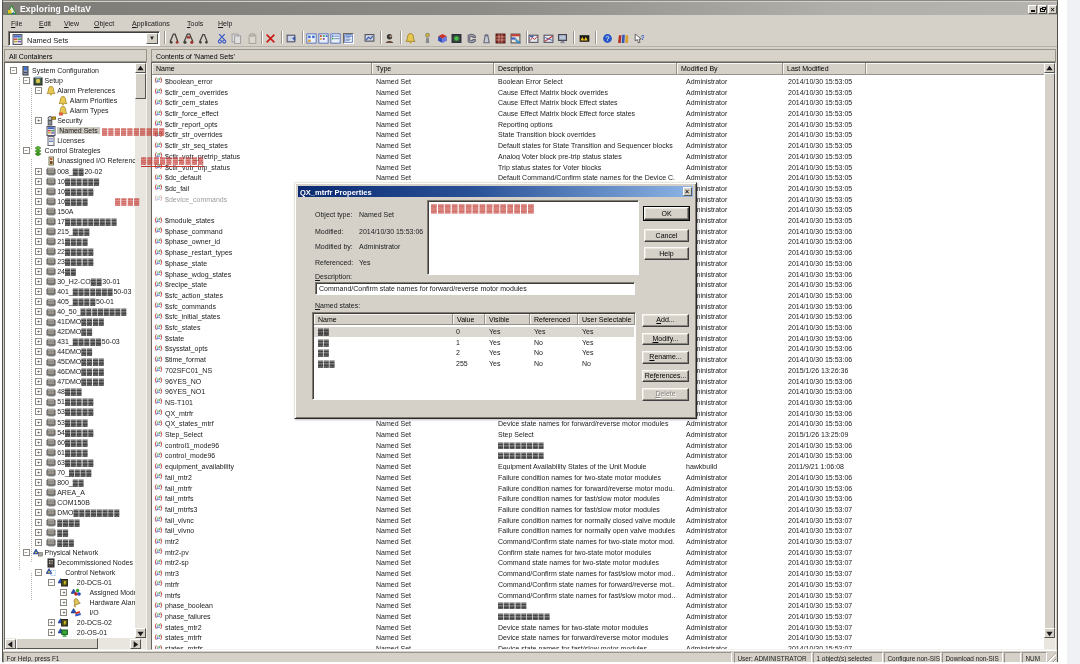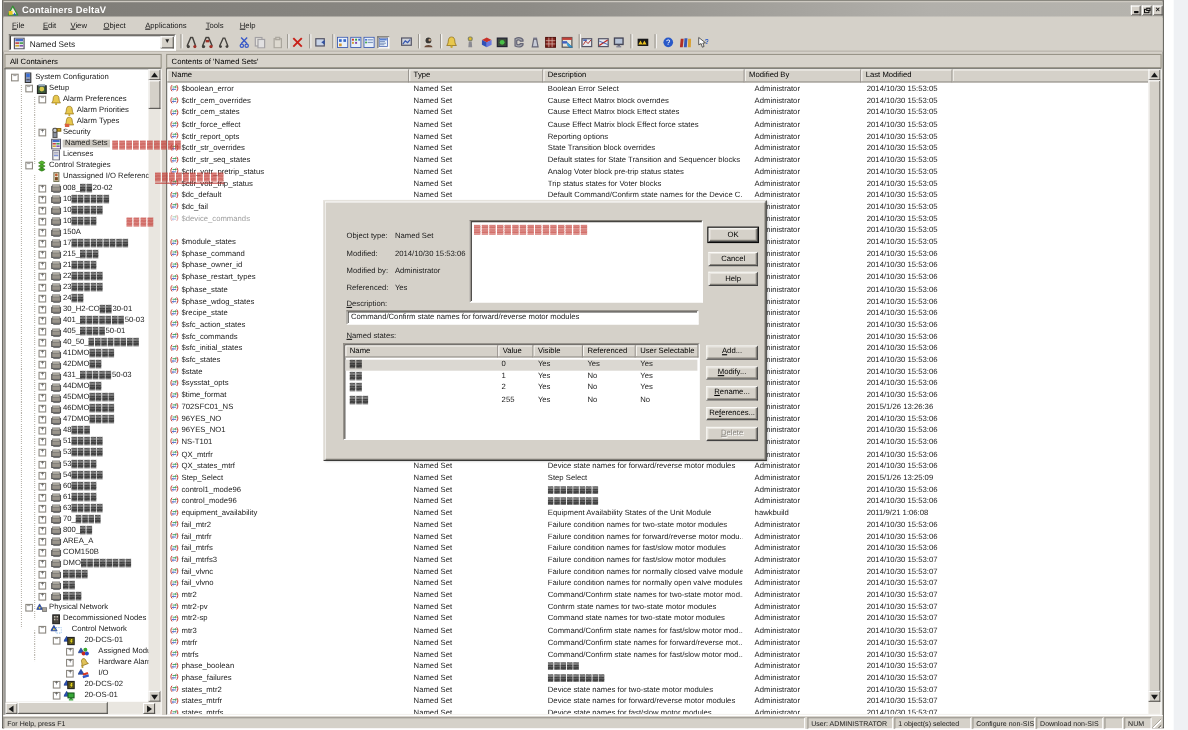--- a/index.html
+++ b/index.html
@@ -34,21 +34,21 @@
 .red .cj{letter-spacing:1.1px;opacity:.85}
 u{text-underline-offset:1px}
 </style></head><body>
 <div class="win"></div>
 <div class="tb">
 <svg class="ab" style="left:4px;top:2.5px" width="10" height="10" viewBox="0 0 10 10">
       <path d="M4.6 0.6 L9 8.6 L0.4 8.6 Z" fill="#f0ecda" stroke="#2f9130" stroke-width="1.1"></path>
       <rect x="1" y="5" width="3.4" height="3.4" fill="#e8c820"></rect>
       <path d="M6.2 6.4 L7.6 8.8 L5.2 8.8 Z" fill="#2858c8"></path>
     </svg>
-<span class="tt">Containers DeltaV</span>
+<span class="tt">Exploring DeltaV</span>
 <div class="cap" style="right:20px">
       <div style="position:absolute;left:1.5px;bottom:1px;width:4px;height:1.5px;background:#111"></div>
     </div>
 <div class="cap" style="right:10px">
       <div style="position:absolute;left:1px;top:2.5px;width:4.5px;height:3.5px;border:1px solid #111"></div>
       <div style="position:absolute;left:2.5px;top:1px;width:4.5px;height:3.5px;border:1px solid #111;background:#d5d1c9"></div>
     </div>
 <div class="cap" style="right:0px;font-weight:bold">×</div>
 </div>
 <div class="menu">
@@ -1358,20 +1358,24 @@
 <div class="arr" style="right:0;top:565px">
       <svg width="9" height="9" viewBox="0 0 10 10" style="display:block;margin:0 auto">
         <polygon points="1.5,3 8.5,3 5,8" fill="#1a1a1a"></polygon>
       </svg>
     </div>
 </div>
 <div class="red" style="left:102px;top:126.5px"><span class="cj">▓▓▓▓▓▓▓▓▓▓</span></div>
 <div class="red" style="left:141px;top:156px;border-bottom:1px solid #bf3a36;padding-bottom:.5px"><span class="cj">▓▓▓▓▓▓▓▓▓▓</span></div>
 <div class="red" style="left:115px;top:196.5px"><span class="cj">▓▓▓▓</span></div>
 <div class="ab" style="left:294px;top:182px;width:403px;height:237px;background:#d5d1c9;border:1px solid;border-color:#e8e5df #2a2a28 #2a2a28 #e8e5df;box-shadow:inset 1px 1px 0 #fff,inset -1px -1px 0 #807c74,1px 1px 2px rgba(0,0,0,.25)">
+<div class="ab" style="left:3px;top:3px;right:3px;height:11px;background:linear-gradient(90deg,#0b2a70,#2a5298 45%,#8cb4e4)">
+<span class="ab" style="left:2px;top:1.5px;color:#fff;font-weight:bold;font-size:7.5px">QX_mtrfr Properties</span>
+<div class="cap" style="right:1.5px;top:1px;font-weight:bold">×</div>
+    </div>
 <span class="ab" style="left:20px;top:28px">Object type:</span>
     <span class="ab" style="left:64px;top:28px">Named Set</span>
 <span class="ab" style="left:20px;top:44.5px">Modified:</span>
     <span class="ab" style="left:64px;top:44.5px">2014/10/30 15:53:06</span>
 <span class="ab" style="left:20px;top:60px">Modified by:</span>
     <span class="ab" style="left:64px;top:60px">Administrator</span>
 <span class="ab" style="left:20px;top:75.5px">Referenced:</span>
     <span class="ab" style="left:64px;top:75.5px">Yes</span>
 <span class="ab" style="left:20px;top:89.5px"><u>D</u>escription:</span>
 <div class="ab" style="left:132px;top:17px;width:212px;height:75px;background:#fff;border:1px solid;border-color:#807c74 #fff #fff #807c74;box-shadow:inset 1px 1px 0 #403e3a"></div>

